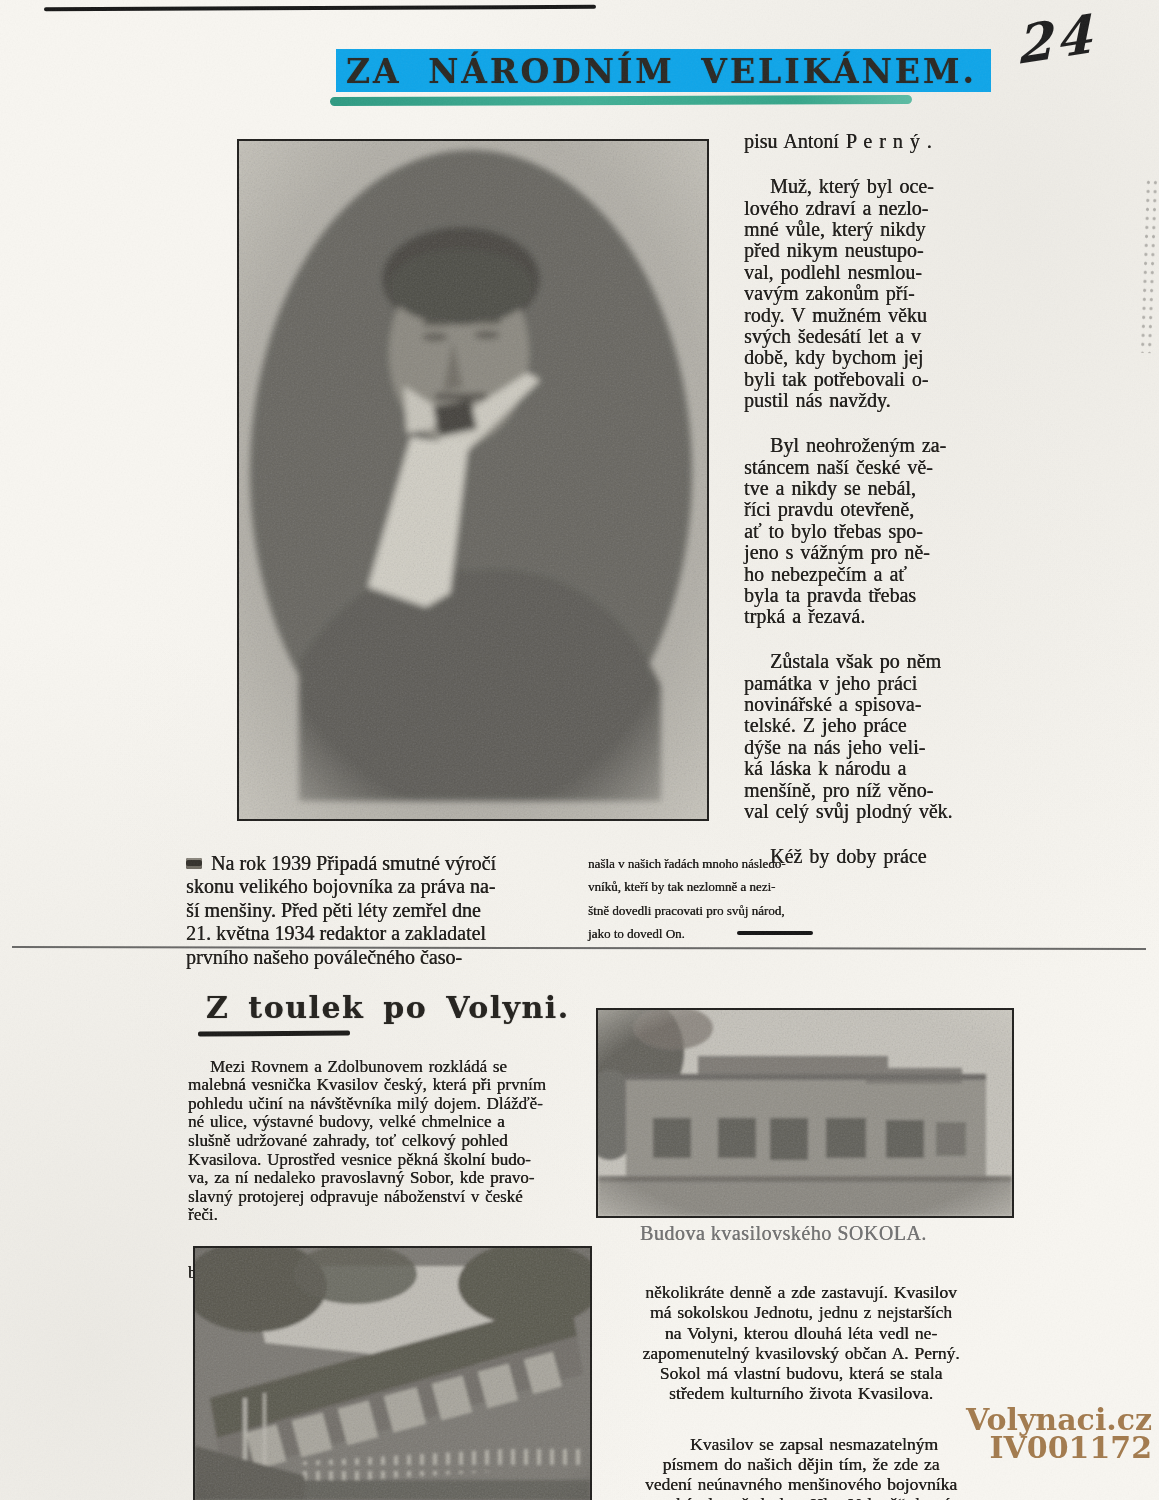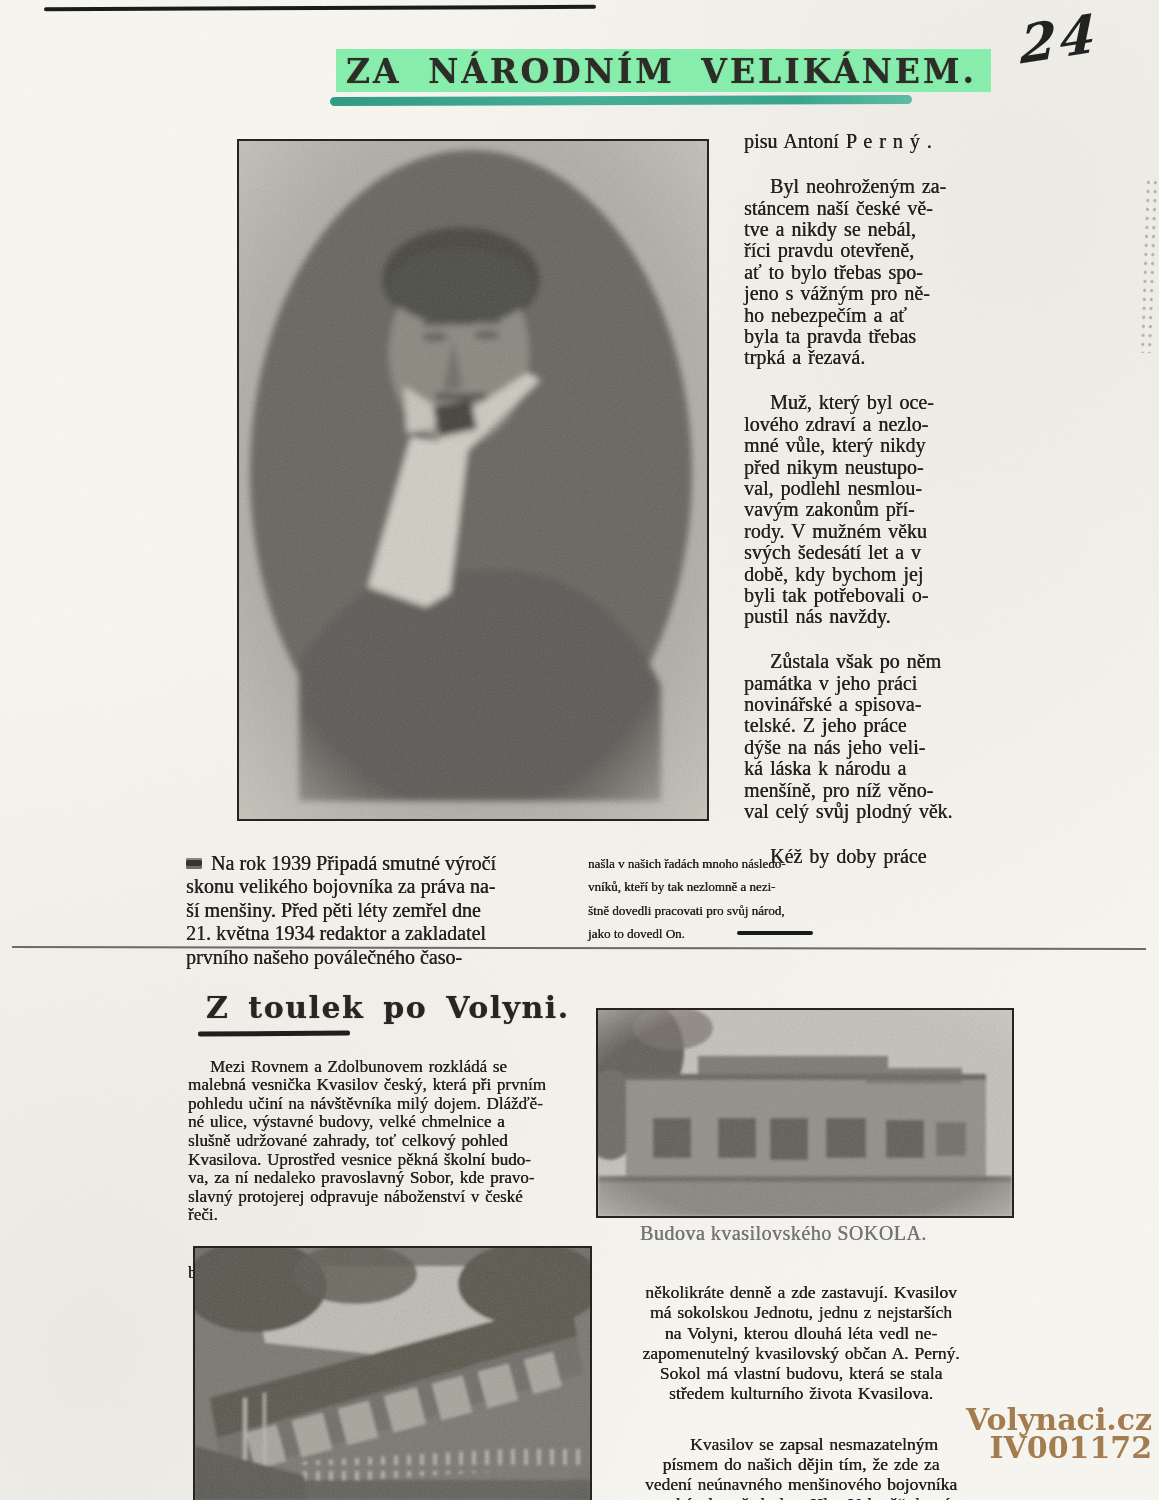--- a/index.html
+++ b/index.html
@@ -16,21 +16,21 @@
   .abs{position:absolute;}
   
   .scan-top-line{left:44px;top:6px;width:552px;height:4px;background:#161616;border-radius:2px;transform:rotate(-0.25deg);}
   .edge-speckles{right:3px;top:178px;width:14px;height:175px;opacity:.55;transform:rotate(2deg);
     background-image:radial-gradient(rgba(50,48,44,.6) 1px, transparent 1.7px);background-size:7px 9px;}
   .handwritten-num{left:1020px;top:8px;font-family:"DejaVu Serif",serif;font-style:italic;font-weight:700;
     font-size:52px;color:#1d1d1d;transform:rotate(-9deg) skewX(-10deg);letter-spacing:4px;}
   
   .a1-title{left:336px;top:52px;margin:0;font-family:"DejaVu Serif",serif;font-size:33px;font-weight:700;
     letter-spacing:3px;word-spacing:12px;color:#2a2823;text-shadow:0 0 1px rgba(42,40,35,.65);white-space:nowrap;}
-  .a1-title .hl{background:#86efac;padding:3px 14px 1px 10px;}
+  .a1-title .hl{background:#0ea5e9;padding:3px 14px 1px 10px;}
   .title-underline{left:330px;top:96px;width:582px;height:9px;border-radius:5px;opacity:.95;transform:rotate(-0.2deg);
     background:linear-gradient(90deg,#23957c,#37ab90 45%,#2ba184 80%,#55b9a0);}
   .photo-frame{border:2px solid #201f1d;background:#b3b0a8;}
   .portrait{left:237px;top:139px;width:468px;height:678px;}
   .newscol{white-space:pre-line;}
   .newscol p{margin:0 0 2px 0;text-indent:26px;text-shadow:0.35px 0 0 currentColor;}
   .newscol p.noindent{text-indent:0;}
   .col-a1-right{left:744px;top:110px;width:252px;font-size:20px;line-height:21.4px;word-spacing:2px;}
   .a1-bottom-left{left:186px;top:828px;width:382px;font-size:20px;line-height:23.6px;}
   .a1-bottom-left p{text-indent:0;display:inline;margin-top:40px;}
@@ -96,40 +96,40 @@
         <path d="M172,296 C200,303 226,300 230,297 L211,452 L187,466 L129,446 Z" fill="#d4d1c7"></path>
       </g>
       <rect width="468" height="678" fill="url(#vigP)"></rect>
       <rect width="468" height="678" filter="url(#grain)" opacity="0.30" style="mix-blend-mode:multiply"></rect>
       <rect width="468" height="678" filter="url(#grain)" opacity="0.16" style="mix-blend-mode:screen"></rect>
     </svg>
   </div>
 
   <div class="abs newscol col-a1-right">
     <p class="noindent">pisu Antoní P e r n ý .</p>
-    <p>Byl neohroženým za-
-stáncem naší české vě-
-tve a nikdy se nebál,
-říci pravdu otevřeně,
-ať to bylo třebas spo-
-jeno s vážným pro ně-
-ho nebezpečím a ať
-byla ta pravda třebas
-trpká a řezavá.</p>
     <p>Muž, který byl oce-
 lového zdraví a nezlo-
 mné vůle, který nikdy
 před nikym neustupo-
 val, podlehl nesmlou-
 vavým zakonům pří-
 rody. V mužném věku
 svých šedesátí let a v
 době, kdy bychom jej
 byli tak potřebovali o-
 pustil nás navždy.</p>
+    <p>Byl neohroženým za-
+stáncem naší české vě-
+tve a nikdy se nebál,
+říci pravdu otevřeně,
+ať to bylo třebas spo-
+jeno s vážným pro ně-
+ho nebezpečím a ať
+byla ta pravda třebas
+trpká a řezavá.</p>
     <p>Zůstala však po něm
 památka v jeho práci
 novinářské a spisova-
 telské. Z jeho práce
 dýše na nás jeho veli-
 ká láska k národu a
 menšíně, pro níž věno-
 val celý svůj plodný věk.</p>
     <p>Kéž by doby práce</p>
   </div>

